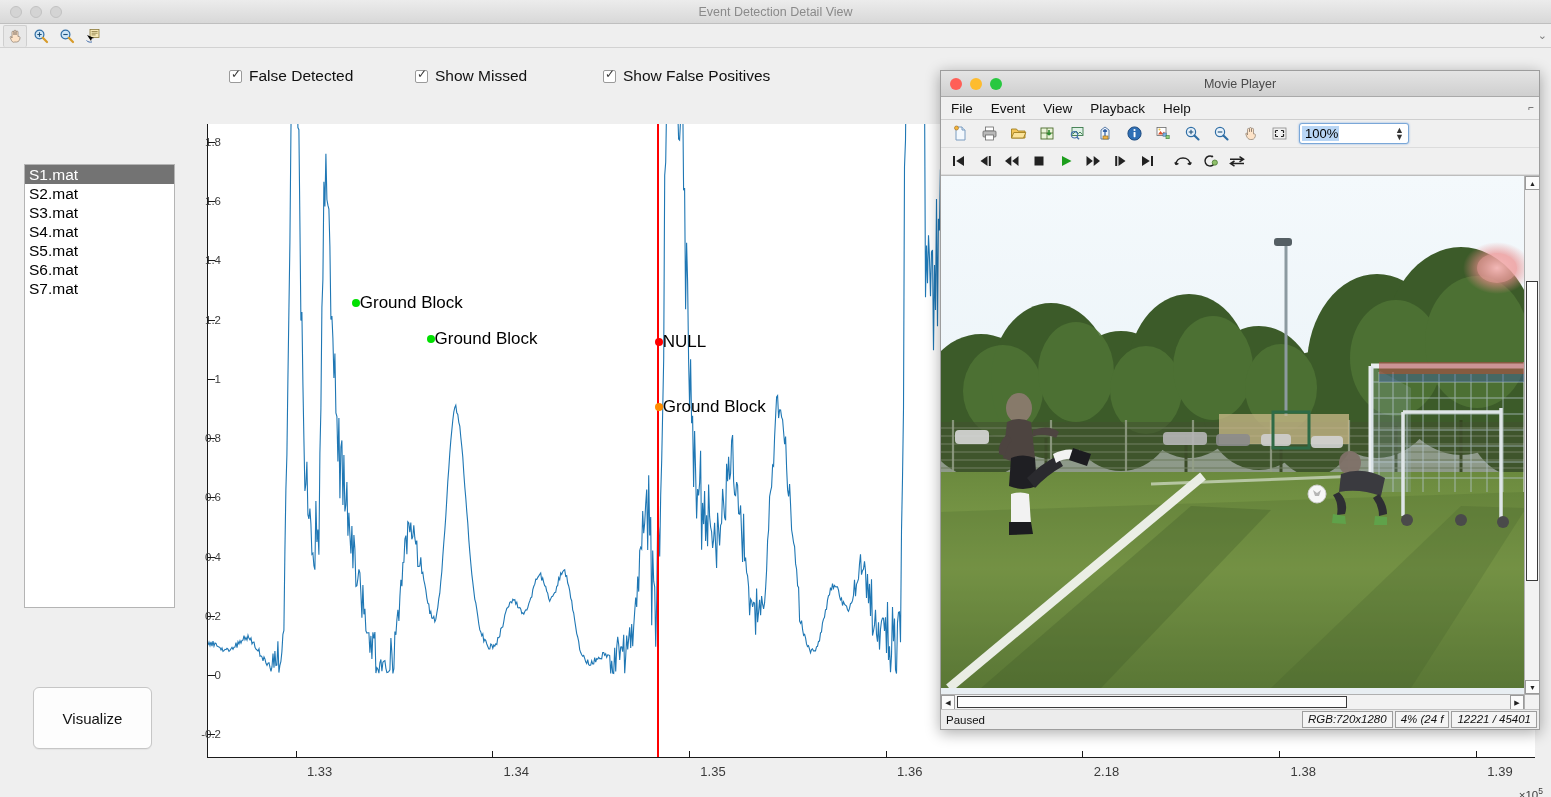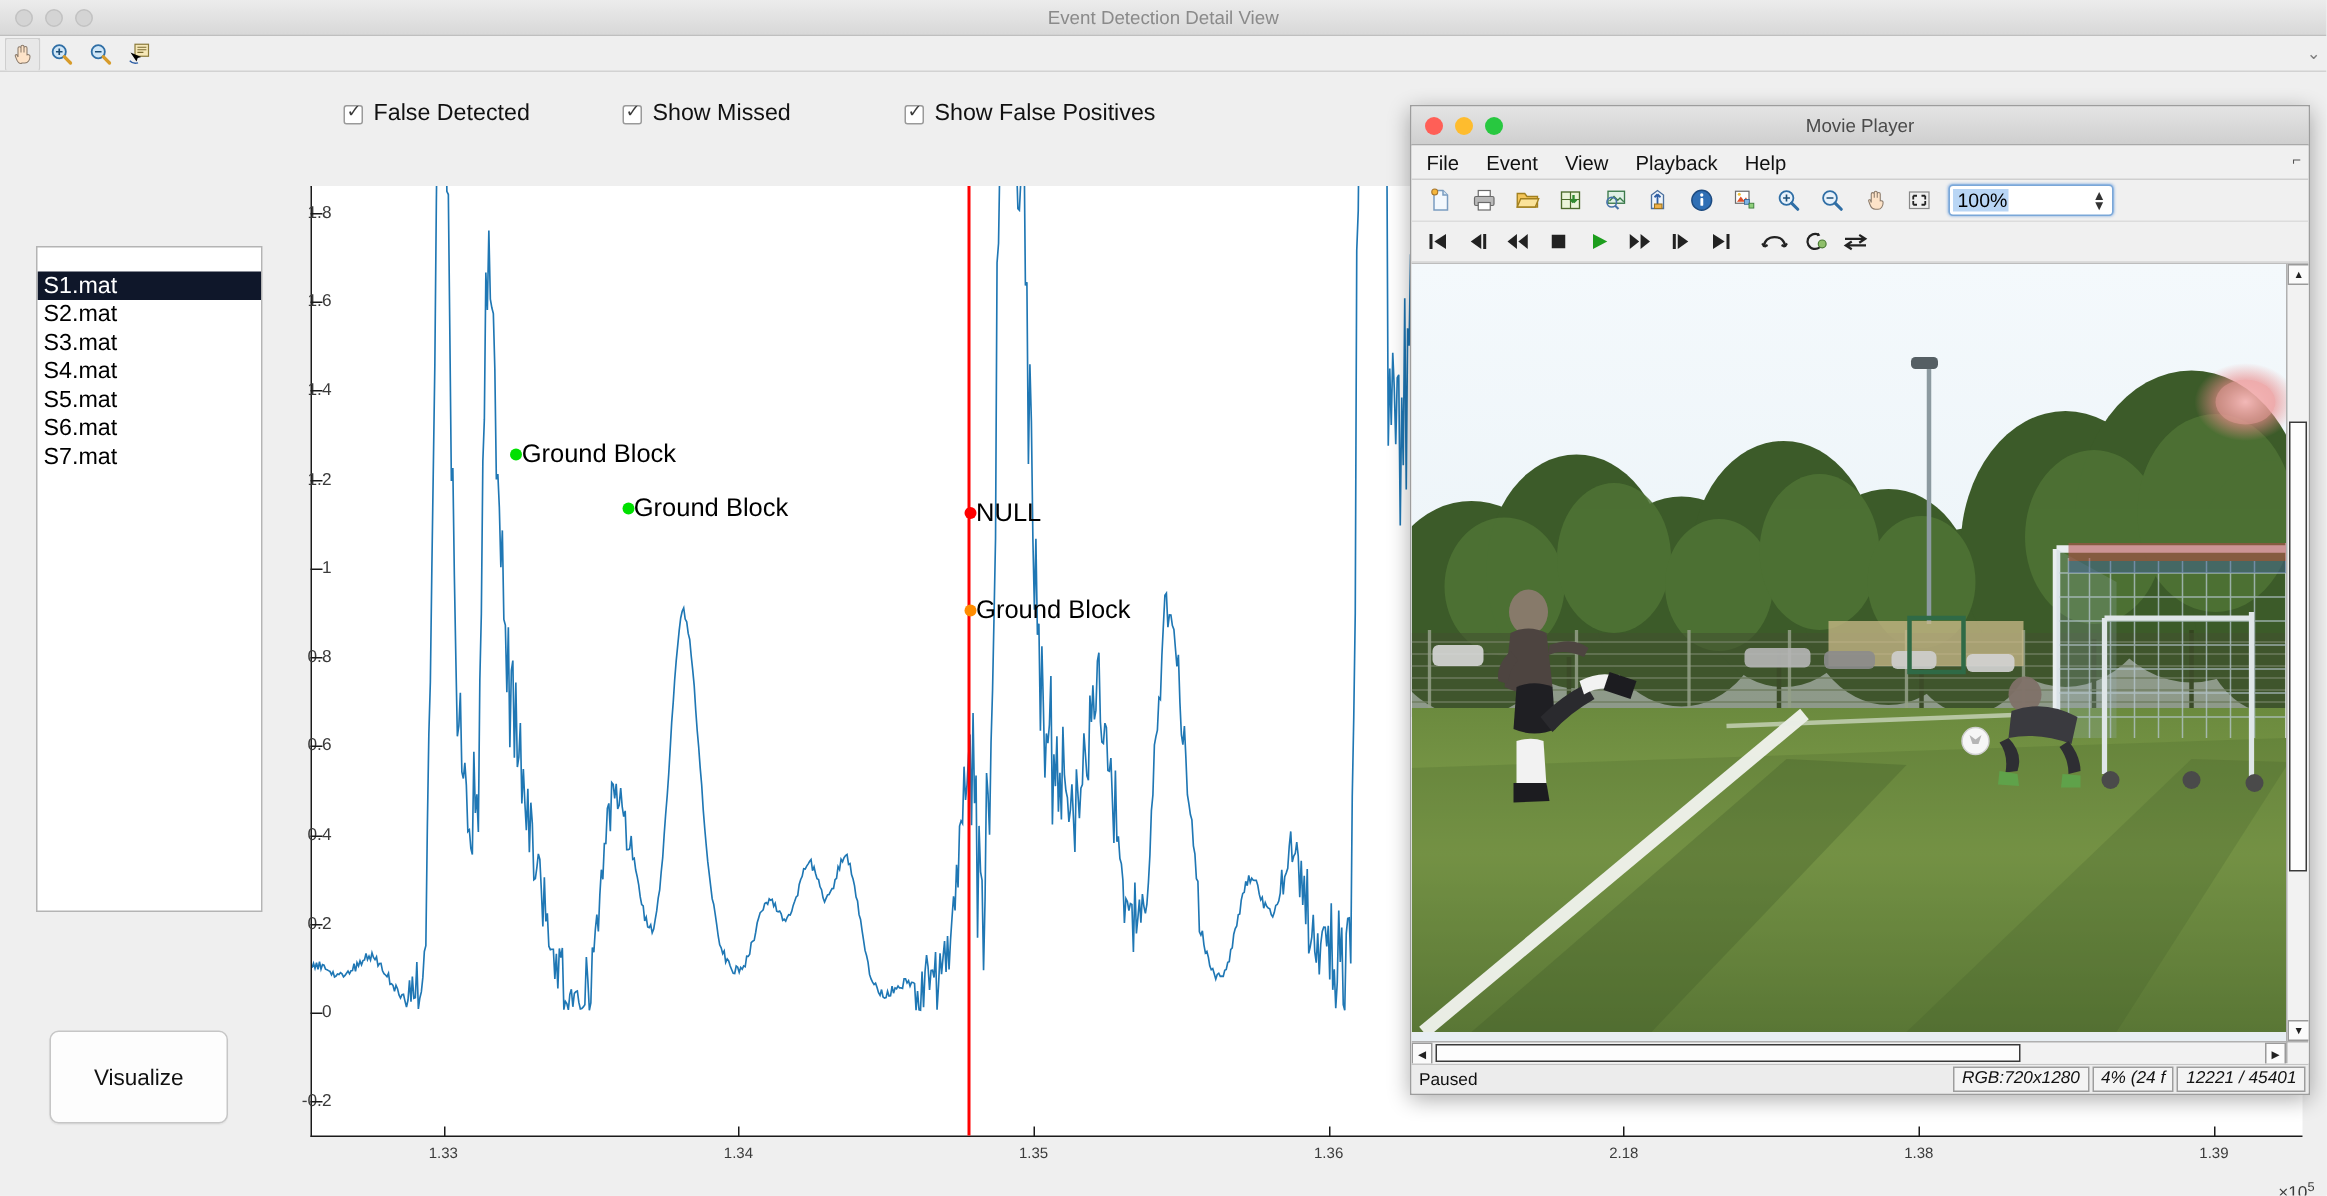--- a/index.html
+++ b/index.html
@@ -70,21 +70,21 @@
   
   .listbox {
     position: absolute; left: 24px; top: 164px; width: 151px; height: 444px;
     background: #fff; border: 1px solid #b4b4b4;
     overflow: hidden;
   }
   .listbox .item {
     font-size: 15.5px; color: #000; padding: 0 2px 0 4px;
     height: 19px; line-height: 19px; white-space: nowrap;
   }
-  .listbox .item.selected { background: #0f172a; color: #fff; margin-top: 16px; }
+  .listbox .item.selected { background: #737373; color: #fff; }
 
   .viz-btn {
     position: absolute; left: 33px; top: 687px; width: 119px; height: 62px;
     background: #fdfdfd; border: 1px solid #c6c6c6; border-radius: 6px;
     font-size: 15px; color: #111;
     display: flex; align-items: center; justify-content: center;
     cursor: default;
     box-shadow: 0 1px 1px rgba(0,0,0,.05);
   }
 
@@ -103,22 +103,23 @@
   }
   .ytick-label {
     position: absolute; right: 1330px; width: 60px;
     text-align: right; font-size: 11.5px; color: #3b3b3b;
     transform: translateY(-50%);
   }
   .ytick-mark {
     position: absolute; left: 0; width: 8px; height: 1px; background: #1a1a1a;
   }
   .xtick-label {
-    position: absolute; top: 654px; font-size: 10px; color: #3b3b3b;
+    position: absolute; top: 654px; font-size: 13px; color: #3b3b3b;
     transform: translateX(-50%);
+    margin-left: 24px;
   }
   .xtick-mark {
     position: absolute; bottom: 0; width: 1px; height: 7px; background: #1a1a1a;
   }
   .x-exp {
     position: absolute; right: 8px; top: 676px; font-size: 11.5px; color: #3b3b3b;
   }
   .x-exp sup { font-size: 8.5px; }
 
   .cursor-line {
@@ -299,21 +300,21 @@
   <div class="viz-btn">
     <span>Visualize</span>
   </div>
 
   <div class="chart-wrap">
     <div class="axis-line-top"></div>
     <div class="plotbox">
       <svg id="signal-svg" width="1328" height="634" viewBox="0 0 1328 634" preserveAspectRatio="none">
           <path d="M0.0 521.2L1.0 518.2L2.0 521.6L3.0 517.8L4.0 522.2L5.0 517.1L6.0 522.1L7.0 519.0L8.0 519.4L9.0 522.1L10.0 522.5L11.0 523.1L12.0 523.6L13.0 525.9L14.0 523.9L15.0 527.3L16.0 526.7L17.0 525.3L18.0 525.7L19.0 524.4L20.0 525.2L21.0 527.3L22.0 526.3L23.0 524.8L24.0 523.4L25.0 525.2L26.0 523.2L27.0 523.0L28.0 518.5L29.0 523.6L30.0 517.7L31.0 520.0L32.0 516.6L33.0 519.2L34.0 516.4L35.0 516.0L36.0 511.6L37.0 515.8L38.0 513.5L39.0 516.1L40.0 511.2L41.0 514.3L42.0 515.8L43.0 513.9L44.0 519.9L45.0 518.3L46.0 518.2L47.0 523.2L48.0 525.1L49.0 526.0L50.0 527.1L51.0 524.8L52.0 532.2L53.0 531.8L54.0 532.9L55.0 536.9L56.0 532.9L57.0 535.1L58.0 539.3L59.0 541.4L60.0 539.1L61.0 538.8L62.0 543.4L63.0 547.3L64.0 542.7L65.0 529.6L66.0 543.8L66.9 527.1L67.9 541.5L68.9 541.1L69.9 517.3L70.9 548.6L71.9 541.3L72.9 537.3L73.9 527.6L74.9 510.3L75.9 506.4L76.9 427.4L77.9 365.1L78.9 330.9L79.9 255.5L80.9 187.0L81.9 119.0L82.9 11.0L83.9 -72.9L84.9 -108.1L85.9 -156.9L86.9 -203.2L87.9 -148.1L88.9 -101.6L89.9 3.6L90.9 5.7L91.9 98.5L92.9 196.6L93.9 188.0L94.9 259.6L95.9 315.1L96.9 366.9L97.9 360.0L98.9 337.8L99.9 390.6L100.9 395.0L101.9 384.6L102.9 399.6L103.9 430.4L104.9 429.2L105.9 441.6L106.9 445.7L107.9 377.1L108.9 418.0L109.9 405.6L110.9 430.7L111.9 328.9L112.9 285.1L113.9 183.3L114.9 155.6L115.9 57.7L116.9 82.6L117.9 29.7L118.9 75.5L119.9 81.2L120.9 85.1L121.9 122.4L122.9 195.6L123.9 192.0L124.9 214.5L125.9 254.1L126.9 229.6L127.9 288.9L128.9 292.7L129.9 337.5L130.9 294.1L131.9 374.2L132.9 323.0L133.9 316.4L134.9 381.1L135.9 331.0L136.9 387.4L137.9 380.8L138.9 358.0L139.9 411.7L140.9 388.7L141.9 411.0L142.9 429.4L143.9 401.9L144.9 444.2L145.9 411.1L146.9 425.1L147.9 462.5L148.9 461.7L149.9 454.4L150.9 445.3L151.9 448.9L152.9 469.5L153.9 493.7L154.9 460.9L155.9 490.3L156.9 484.9L157.9 506.8L158.9 509.1L159.9 508.8L160.9 508.8L161.9 528.6L162.9 511.9L163.9 535.0L164.9 508.3L165.9 514.4L166.9 508.0L167.9 549.1L168.9 543.6L169.9 545.1L170.9 549.2L171.9 538.9L172.9 535.5L173.9 547.2L174.9 538.3L175.9 537.1L176.9 536.6L177.9 544.3L178.9 548.6L179.9 548.3L180.9 547.3L181.9 545.8L182.9 514.0L183.9 529.4L184.9 549.5L185.9 544.6L186.9 507.6L187.9 510.8L188.9 495.5L189.9 485.7L190.9 497.0L191.9 472.4L192.9 455.8L193.9 462.2L194.9 438.4L195.9 438.3L196.9 415.0L197.9 411.6L198.9 430.2L199.8 397.7L200.8 398.9L201.8 408.3L202.8 398.6L203.8 415.3L204.8 412.7L205.8 401.4L206.8 413.7L207.8 420.4L208.8 416.6L209.8 442.4L210.8 442.4L211.8 442.0L212.8 433.3L213.8 448.9L214.8 448.2L215.8 456.0L216.8 460.4L217.8 465.9L218.8 473.8L219.8 479.1L220.8 480.0L221.8 489.9L222.8 487.4L223.8 494.0L224.8 494.4L225.8 492.5L226.8 497.9L227.8 495.4L228.8 489.1L229.8 483.3L230.8 474.7L231.8 469.2L232.8 457.3L233.8 447.8L234.8 432.1L235.8 418.5L236.8 406.5L237.8 392.2L238.8 375.1L239.8 357.4L240.8 344.4L241.8 329.0L242.8 316.6L243.8 306.4L244.8 296.3L245.8 288.0L246.8 283.5L247.8 281.3L248.8 288.7L249.8 290.5L250.8 298.3L251.8 302.2L252.8 313.2L253.8 322.6L254.8 333.1L255.8 349.2L256.8 363.0L257.8 374.2L258.8 387.9L259.8 399.4L260.8 415.6L261.8 428.0L262.8 439.3L263.8 450.1L264.8 458.4L265.8 466.9L266.8 475.3L267.8 478.8L268.8 485.4L269.8 492.4L270.8 500.0L271.8 505.9L272.8 507.9L273.8 511.8L274.8 509.9L275.8 517.6L276.8 515.3L277.8 516.6L278.8 520.0L279.8 522.5L280.8 524.9L281.8 525.0L282.8 520.0L283.8 520.8L284.8 524.3L285.8 521.0L286.8 522.2L287.8 519.9L288.8 520.5L289.8 513.5L290.8 513.6L291.8 512.2L292.8 504.5L293.8 503.5L294.8 502.9L295.8 497.5L296.8 491.2L297.8 487.8L298.8 484.4L299.8 483.5L300.8 482.5L301.8 478.4L302.8 477.7L303.8 478.9L304.8 475.2L305.8 476.2L306.8 475.6L307.8 480.2L308.8 478.2L309.8 483.5L310.8 483.9L311.8 483.4L312.8 485.2L313.8 489.5L314.8 488.8L315.8 490.1L316.8 487.5L317.8 485.8L318.8 486.0L319.8 483.6L320.8 479.6L321.8 476.9L322.8 473.9L323.8 473.0L324.8 465.6L325.8 462.3L326.8 460.2L327.8 455.2L328.8 455.4L329.8 453.4L330.8 451.9L331.8 450.2L332.7 449.0L333.7 456.5L334.7 453.9L335.7 458.3L336.7 461.8L337.7 462.4L338.7 467.2L339.7 469.1L340.7 474.6L341.7 477.3L342.7 474.9L343.7 472.6L344.7 472.3L345.7 470.3L346.7 468.4L347.7 468.3L348.7 462.5L349.7 461.5L350.7 453.7L351.7 455.7L352.7 448.8L353.7 450.5L354.7 447.8L355.7 446.4L356.7 445.7L357.7 452.3L358.7 451.7L359.7 459.0L360.7 462.0L361.7 466.6L362.7 474.1L363.7 476.7L364.7 485.8L365.7 489.0L366.7 496.3L367.7 502.8L368.7 509.6L369.7 513.0L370.7 517.6L371.7 525.6L372.7 528.6L373.7 530.8L374.7 532.3L375.7 531.5L376.7 534.4L377.7 537.8L378.7 539.5L379.7 535.7L380.7 540.7L381.7 541.4L382.7 541.1L383.7 536.8L384.7 540.0L385.7 539.9L386.7 533.5L387.7 538.1L388.7 534.6L389.7 535.2L390.7 533.3L391.7 534.6L392.7 534.6L393.7 534.9L394.7 528.5L395.7 528.5L396.7 531.3L397.7 529.8L398.7 533.4L399.7 530.9L400.7 531.0L401.7 531.6L402.7 549.5L403.7 536.7L404.7 549.2L405.7 549.5L406.7 523.7L407.7 547.4L408.7 523.5L409.7 512.7L410.7 520.5L411.7 535.9L412.7 523.0L413.7 522.8L414.7 527.7L415.7 510.7L416.7 549.2L417.7 532.6L418.7 511.6L419.7 525.4L420.7 514.2L421.7 503.4L422.7 524.0L423.7 500.0L424.7 522.3L425.7 502.5L426.7 487.5L427.7 473.5L428.7 482.9L429.7 452.6L430.7 467.6L431.7 426.7L432.7 423.2L433.7 425.0L434.7 387.1L435.7 409.3L436.7 399.0L437.7 379.7L438.7 365.6L439.7 426.1L440.7 351.3L441.7 411.5L442.7 393.0L443.7 501.2L444.7 426.6L445.7 457.2L446.7 462.8L447.7 522.8L448.7 475.8L449.7 391.3L450.7 405.6L451.7 432.5L452.7 370.7L453.7 336.3L454.7 286.4L455.7 234.6L456.7 51.2L457.7 38.2L458.7 -24.8L459.7 -110.9L460.7 -110.5L461.7 -89.7L462.7 -94.6L463.7 -97.1L464.7 -77.1L465.6 -71.7L466.6 -56.7L467.6 -50.5L468.6 -58.0L469.6 -18.1L470.6 15.1L471.6 16.2L472.6 -4.9L473.6 -9.2L474.6 -40.7L475.6 66.3L476.6 64.1L477.6 185.3L478.6 118.8L479.6 157.3L480.6 235.9L481.6 282.5L482.6 235.2L483.6 299.2L484.6 291.8L485.6 363.1L486.6 306.9L487.6 347.5L488.6 394.4L489.6 365.0L490.6 371.4L491.6 359.2L492.6 326.7L493.6 425.7L494.6 378.9L495.6 400.1L496.6 366.9L497.6 417.1L498.6 391.2L499.6 422.3L500.6 360.5L501.6 392.4L502.6 403.0L503.6 407.7L504.6 423.9L505.6 415.9L506.6 398.8L507.6 420.7L508.6 444.0L509.6 388.8L510.6 404.8L511.6 421.4L512.6 401.4L513.6 399.1L514.6 364.9L515.6 378.7L516.6 393.3L517.6 396.2L518.6 339.7L519.6 357.3L520.6 332.8L521.6 355.6L522.6 349.6L523.6 316.8L524.6 311.1L525.6 357.2L526.6 370.8L527.6 371.7L528.6 358.1L529.6 361.0L530.6 389.7L531.6 390.2L532.6 381.4L533.6 409.7L534.6 438.0L535.6 389.7L536.6 437.2L537.6 433.6L538.6 448.4L539.6 451.9L540.6 462.8L541.6 491.3L542.6 475.0L543.6 477.0L544.6 483.0L545.6 478.4L546.6 479.0L547.6 510.7L548.6 464.4L549.6 498.3L550.6 487.9L551.6 475.7L552.6 491.2L553.6 472.0L554.6 480.2L555.6 484.9L556.6 478.7L557.6 464.4L558.6 446.2L559.6 416.4L560.6 406.0L561.6 372.5L562.6 367.1L563.6 362.8L564.6 341.0L565.6 342.3L566.6 312.8L567.6 292.6L568.6 272.9L569.6 271.5L570.6 294.1L571.6 285.9L572.6 286.0L573.6 293.1L574.6 295.6L575.6 308.0L576.6 320.3L577.6 312.5L578.6 344.1L579.6 365.9L580.6 372.4L581.6 360.1L582.6 381.4L583.6 405.8L584.6 411.9L585.6 419.0L586.6 422.6L587.6 439.9L588.6 445.2L589.6 461.8L590.6 463.5L591.6 497.2L592.6 499.4L593.6 496.6L594.6 505.7L595.6 511.3L596.6 510.3L597.6 514.2L598.5 519.9L599.5 522.5L600.5 521.7L601.5 525.2L602.5 528.8L603.5 525.6L604.5 524.8L605.5 526.9L606.5 526.8L607.5 526.9L608.5 522.8L609.5 522.3L610.5 517.5L611.5 517.1L612.5 509.0L613.5 507.9L614.5 498.8L615.5 495.1L616.5 493.3L617.5 485.8L618.5 485.3L619.5 476.1L620.5 471.6L621.5 470.9L622.5 463.6L623.5 466.4L624.5 459.6L625.5 464.3L626.5 461.5L627.5 462.8L628.5 462.9L629.5 462.9L630.5 466.1L631.5 472.1L632.5 475.9L633.5 474.2L634.5 481.5L635.5 477.7L636.5 480.2L637.5 481.4L638.5 481.9L639.5 485.7L640.5 487.3L641.5 484.4L642.5 479.6L643.5 479.0L644.5 476.7L645.5 471.4L646.5 455.9L647.5 472.3L648.5 460.4L649.5 457.9L650.5 454.9L651.5 440.0L652.5 430.3L653.5 450.7L654.5 446.7L655.5 445.0L656.5 437.4L657.5 446.8L658.5 474.1L659.5 449.9L660.5 479.3L661.5 459.9L662.5 492.1L663.5 455.3L664.5 511.6L665.5 507.0L666.5 500.9L667.5 485.8L668.5 510.4L669.5 517.8L670.5 498.2L671.5 525.6L672.5 505.3L673.5 497.0L674.5 494.1L675.5 494.2L676.5 507.0L677.5 493.2L678.5 529.0L679.5 478.1L680.5 535.9L681.5 522.2L682.5 548.2L683.5 531.2L684.5 483.0L685.5 517.3L686.5 494.4L687.5 545.7L688.5 549.5L689.5 498.4L690.5 488.3L691.5 487.9L692.5 518.3L693.5 407.2L694.5 354.6L695.5 285.0L696.5 42.8L697.5 16.4L698.5 -87.1L699.5 -303.6L700.5 -429.5L701.5 -489.0L702.5 -467.4L703.5 -446.4L704.5 -435.2L705.5 -462.1L706.5 -396.9L707.5 -370.4L708.5 -232.2L709.5 -231.5L710.5 -203.0L711.5 -125.1L712.5 -135.0L713.5 -107.3L714.5 -54.9L715.5 -24.7L716.5 -40.2L717.5 173.2L718.5 121.6L719.5 159.3L720.5 111.2L721.5 134.6L722.5 172.2L723.5 127.8L724.5 125.9L725.5 226.3L726.5 141.0L727.5 186.1L728.5 74.9L729.5 202.3L730.4 94.8L731.4 106.5L732.4 45.5L733.4 112.1L734.4 189.0L735.4 195.6L736.4 195.8L737.4 219.2L738.4 239.7L739.4 246.4L740.4 303.2L741.4 315.0L742.4 312.5L743.4 319.7L744.4 347.4L745.4 332.2L746.4 436.4L747.4 454.6L748.4 346.7L749.4 404.3L750.4 432.2L751.4 386.6L752.4 420.5L753.4 399.6L754.4 410.8L755.4 397.9L756.4 415.5L757.4 440.9L758.4 398.0L759.4 419.7L760.4 411.0L761.4 469.2L762.4 400.8L763.4 500.5L764.4 441.4L765.4 439.8L766.4 468.7L767.4 452.9L768.4 421.9L769.4 391.3L770.4 407.2L771.4 443.8L772.4 450.2L773.4 428.4L774.4 407.1L775.4 435.3L776.4 417.7L777.4 407.6L778.4 420.3L779.4 414.8L780.4 382.6L781.4 381.2L782.4 399.3L783.4 405.8L784.4 427.8L785.4 380.7L786.4 377.8L787.4 372.9L788.4 388.7L789.4 373.2L790.4 356.6L791.4 387.4L792.4 341.7L793.4 366.6L794.4 321.2L795.4 371.3L796.4 346.6L797.4 364.1L798.4 366.3L799.4 391.2L800.4 398.6L801.4 430.8L802.4 422.4L803.4 434.2L804.4 447.8L805.4 468.7L806.4 510.6L807.4 504.5L808.4 497.6L809.4 499.6L810.4 504.6L811.4 515.9L812.4 525.1L813.4 525.3L814.4 532.2L815.4 543.6L816.4 549.1L817.4 535.9L818.4 544.7L819.4 527.9L820.4 541.5L821.4 533.2L822.4 528.9L823.4 506.8L824.4 489.6L825.4 488.2L826.4 485.0L827.4 479.5L828.4 458.0L829.4 460.4L830.4 458.7L831.4 446.7L832.4 418.2L833.4 413.6L834.4 407.3L835.4 427.7L836.4 419.7L837.4 407.6L838.4 413.3L839.4 437.8L840.4 435.9L841.4 442.5L842.4 429.6L843.4 449.1L844.4 445.1L845.4 455.0L846.4 467.3L847.4 465.4L848.4 442.9L849.4 457.0L850.4 446.2L851.4 417.9L852.4 418.3L853.4 410.5L854.4 391.4L855.4 343.1L856.4 339.1L857.4 301.9L858.4 287.1L859.4 274.5L860.4 282.3L861.4 243.3L862.4 264.3L863.3 255.4L864.3 243.1L865.3 239.9L866.3 245.5L867.3 248.9L868.3 259.4L869.3 271.0L870.3 279.2L871.3 294.4L872.3 304.9L873.3 321.6L874.3 340.9L875.3 361.1L876.3 383.4L877.3 402.7L878.3 421.2L879.3 438.7L880.3 454.5L881.3 467.0L882.3 477.4L883.3 492.3L884.3 497.7L885.3 509.2L886.3 511.0L887.3 513.4L888.3 517.4L889.3 520.8L890.3 526.2L891.3 525.4L892.3 524.3L893.3 520.4L894.3 521.0L895.3 519.1L896.3 520.1L897.3 517.5L898.3 516.4L899.3 509.9L900.3 505.8L901.3 503.7L902.3 495.1L903.3 495.2L904.3 489.7L905.3 483.2L906.3 478.3L907.3 471.9L908.3 471.0L909.3 466.3L910.3 459.6L911.3 456.5L912.3 453.1L913.3 455.0L914.3 448.6L915.3 449.3L916.3 453.4L917.3 453.1L918.3 459.9L919.3 460.0L920.3 465.9L921.3 466.4L922.3 477.1L923.3 478.3L924.3 481.3L925.3 490.9L926.3 494.4L927.3 497.2L928.3 504.0L929.3 500.7L930.3 506.3L931.3 503.4L932.3 502.8L933.3 499.5L934.3 495.3L935.3 495.9L936.3 489.1L937.3 482.6L938.3 474.9L939.3 471.0L940.3 461.5L941.3 456.5L942.3 450.3L943.3 447.6L944.3 446.1L945.3 442.5L946.3 444.6L947.3 440.0L948.3 441.8L949.3 446.7L950.3 453.9L951.3 455.5L952.3 465.9L953.3 472.1L954.3 476.4L955.3 480.7L956.3 488.0L957.3 493.7L958.3 502.1L959.3 504.5L960.3 512.5L961.3 516.9L962.3 519.5L963.3 521.5L964.3 517.7L965.3 522.0L966.3 518.7L967.3 519.6L968.3 518.2L969.3 515.0L970.3 506.5L971.3 501.1L972.3 499.8L973.3 489.5L974.3 484.0L975.3 482.3L976.3 471.0L977.3 469.0L978.3 464.0L979.3 454.7L980.3 454.3L981.3 446.7L982.3 446.3L983.3 447.1L984.3 441.3L985.3 448.4L986.3 447.8L987.3 453.0L988.3 458.1L989.3 456.9L990.3 462.6L991.3 469.5L992.3 476.1L993.3 482.6L994.3 488.0L995.3 493.3L996.2 497.4L997.2 505.5L998.2 508.6L999.2 510.2L1000.2 514.1L1001.2 518.1L1002.2 519.4L1003.2 519.6L1004.2 519.6L1005.2 521.4L1006.2 518.7L1007.2 516.2L1008.2 517.0L1009.2 509.3L1010.2 510.6L1011.2 500.7L1012.2 494.5L1013.2 493.4L1014.2 483.4L1015.2 480.5L1016.2 471.0L1017.2 469.0L1018.2 464.1L1019.2 454.4L1020.2 449.4L1021.2 449.1L1022.2 445.2L1023.2 445.3L1024.2 449.0L1025.2 452.9L1026.2 456.6L1027.2 456.1L1028.2 462.0L1029.2 468.9L1030.2 479.6L1031.2 480.4L1032.2 491.2L1033.2 498.5L1034.2 500.1L1035.2 506.2L1036.2 513.1L1037.2 516.3L1038.2 522.0L1039.2 525.8L1040.2 530.9L1041.2 533.0L1042.2 530.0L1043.2 535.8L1044.2 532.4L1045.2 533.4L1046.2 529.0L1047.2 525.5L1048.2 522.0L1049.2 513.9L1050.2 510.9L1051.2 499.5L1052.2 493.5L1053.2 482.7L1054.2 474.3L1055.2 466.7L1056.2 453.6L1057.2 445.9L1058.2 436.3L1059.2 430.1L1060.2 425.9L1061.2 419.3L1062.2 417.3L1063.2 414.0L1064.2 412.5L1065.2 419.9L1066.2 424.1L1067.2 425.9L1068.2 433.4L1069.2 437.2L1070.2 448.9L1071.2 458.1L1072.2 460.9L1073.2 473.0L1074.2 478.8L1075.2 479.6L1076.2 489.3L1077.2 491.4L1078.2 490.8L1079.2 493.1L1080.2 497.6L1081.2 491.6L1082.2 494.3L1083.2 490.9L1084.2 483.6L1085.2 478.4L1086.2 475.2L1087.2 469.3L1088.2 465.2L1089.2 454.4L1090.2 454.8L1091.2 446.2L1092.2 443.3L1093.2 439.5L1094.2 441.2L1095.2 440.0L1096.2 444.0L1097.2 441.1L1098.2 447.2L1099.2 447.4L1100.2 456.8L1101.2 457.5L1102.2 463.1L1103.2 467.4L1104.2 475.9L1105.2 480.8L1106.2 485.3L1107.2 488.6L1108.2 492.7L1109.2 498.0L1110.2 501.6L1111.2 507.5L1112.2 509.9L1113.2 511.3L1114.2 518.3L1115.2 519.8L1116.2 518.2L1117.2 519.5L1118.2 521.9L1119.2 522.8L1120.2 523.7L1121.2 525.3L1122.2 525.7L1123.2 526.2L1124.2 521.7L1125.2 521.2L1126.2 519.5L1127.2 517.1L1128.2 517.3L1129.1 510.7L1130.1 507.2L1131.1 502.4L1132.1 500.4L1133.1 496.8L1134.1 492.1L1135.1 482.8L1136.1 482.8L1137.1 473.2L1138.1 472.1L1139.1 467.6L1140.1 469.5L1141.1 463.5L1142.1 461.2L1143.1 463.9L1144.1 461.2L1145.1 467.8L1146.1 468.5L1147.1 467.2L1148.1 472.1L1149.1 478.6L1150.1 480.4L1151.1 487.0L1152.1 493.4L1153.1 500.1L1154.1 503.1L1155.1 509.4L1156.1 511.8L1157.1 517.3L1158.1 521.4L1159.1 522.0L1160.1 524.6L1161.1 527.4L1162.1 529.9L1163.1 536.1L1164.1 534.8L1165.1 532.5L1166.1 537.0L1167.1 535.9L1168.1 537.6L1169.1 532.2L1170.1 530.5L1171.1 528.1L1172.1 526.5L1173.1 519.4L1174.1 514.3L1175.1 508.4L1176.1 503.7L1177.1 498.0L1178.1 491.0L1179.1 485.0L1180.1 478.4L1181.1 470.0L1182.1 463.6L1183.1 455.8L1184.1 452.1L1185.1 445.1L1186.1 440.2L1187.1 438.0L1188.1 437.5L1189.1 438.1L1190.1 435.5L1191.1 441.2L1192.1 441.5L1193.1 446.9L1194.1 452.4L1195.1 459.1L1196.1 468.1L1197.1 477.1L1198.1 483.7L1199.1 489.1L1200.1 494.6L1201.1 500.1L1202.1 502.5L1203.1 509.2L1204.1 514.0L1205.1 512.9L1206.1 515.8L1207.1 517.9L1208.1 519.8L1209.1 518.7L1210.1 513.9L1211.1 516.1L1212.1 511.0L1213.1 507.8L1214.1 504.6L1215.1 496.1L1216.1 492.7L1217.1 481.9L1218.1 480.9L1219.1 468.2L1220.1 462.8L1221.1 452.9L1222.1 449.0L1223.1 438.3L1224.1 433.6L1225.1 429.4L1226.1 425.8L1227.1 423.9L1228.1 419.5L1229.1 423.8L1230.1 424.7L1231.1 426.6L1232.1 436.4L1233.1 439.5L1234.1 451.4L1235.1 459.8L1236.1 467.1L1237.1 479.2L1238.1 484.4L1239.1 495.6L1240.1 505.9L1241.1 513.0L1242.1 519.8L1243.1 523.9L1244.1 525.7L1245.1 534.0L1246.1 535.6L1247.1 535.1L1248.1 540.3L1249.1 542.6L1250.1 543.4L1251.1 537.0L1252.1 540.0L1253.1 534.1L1254.1 532.7L1255.1 533.8L1256.1 527.6L1257.1 528.4L1258.1 520.8L1259.1 518.6L1260.1 514.5L1261.1 510.0L1262.0 502.1L1263.0 501.0L1264.0 495.9L1265.0 489.7L1266.0 485.9L1267.0 480.4L1268.0 471.3L1269.0 467.8L1270.0 466.5L1271.0 463.9L1272.0 463.4L1273.0 457.0L1274.0 459.8L1275.0 461.6L1276.0 459.2L1277.0 464.7L1278.0 462.3L1279.0 469.1L1280.0 473.2L1281.0 473.9L1282.0 480.8L1283.0 487.3L1284.0 487.1L1285.0 490.4L1286.0 500.0L1287.0 500.2L1288.0 505.7L1289.0 506.7L1290.0 510.2L1291.0 508.9L1292.0 513.3L1293.0 513.5L1294.0 517.9L1295.0 515.4L1296.0 512.7L1297.0 512.0L1298.0 517.2L1299.0 516.0L1300.0 515.6L1301.0 515.0L1302.0 514.4L1303.0 513.0L1304.0 508.0L1305.0 509.6L1306.0 513.7L1307.0 513.0L1308.0 509.9L1309.0 510.7L1310.0 509.7L1311.0 511.4L1312.0 517.3L1313.0 513.2L1314.0 513.4L1315.0 518.5L1316.0 517.7L1317.0 519.5L1318.0 519.5L1319.0 522.8L1320.0 527.8L1321.0 528.0L1322.0 529.3L1323.0 526.6L1324.0 530.4L1325.0 532.9L1326.0 528.2L1327.0 531.1L1328.0 532.5" fill="none" stroke="#1f77b4" stroke-width="1.1"></path>
         </svg>
-      <div id="overlay" style="position:absolute;left:0;top:0;width:100%;height:100%;padding-left:12px;">
+      <div id="overlay" style="position:absolute;left:12px;top:0;width:100%;height:100%;padding-left:12px;">
           <div class="cursor-line" style="left: 436.764px; top: 0px; height: 100%; background: rgb(255, 0, 0);"></div>
           <div class="marker" style="left: 135.751px; top: 179.238px; background: rgb(0, 224, 0);"></div>
           <div class="marker-label" style="left: 139.751px; top: 179.238px;">Ground Block</div>
           <div class="marker" style="left: 210.513px; top: 214.79px; background: rgb(0, 224, 0);"></div>
           <div class="marker-label" style="left: 214.513px; top: 214.79px;">Ground Block</div>
           <div class="marker" style="left: 438.732px; top: 217.752px; background: rgb(255, 0, 0);"></div>
           <div class="marker-label" style="left: 442.732px; top: 217.752px;">NULL</div>
           <div class="marker" style="left: 438.732px; top: 282.93px; background: rgb(255, 140, 0);"></div>
           <div class="marker-label" style="left: 442.732px; top: 282.93px;">Ground Block</div>
         </div>

